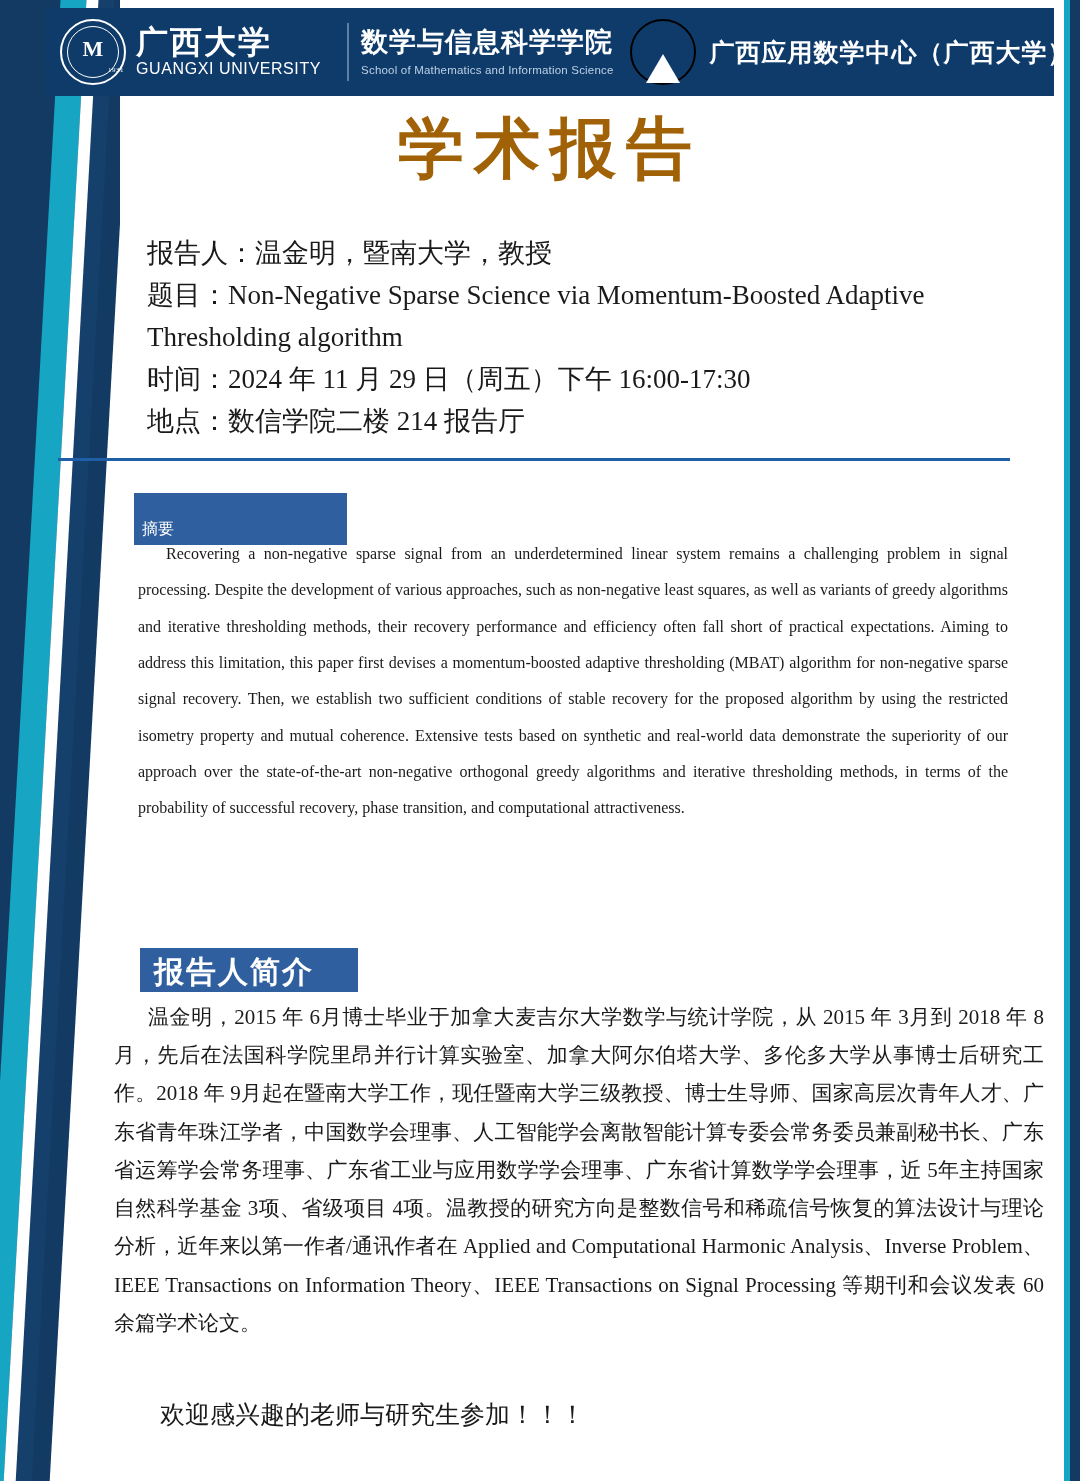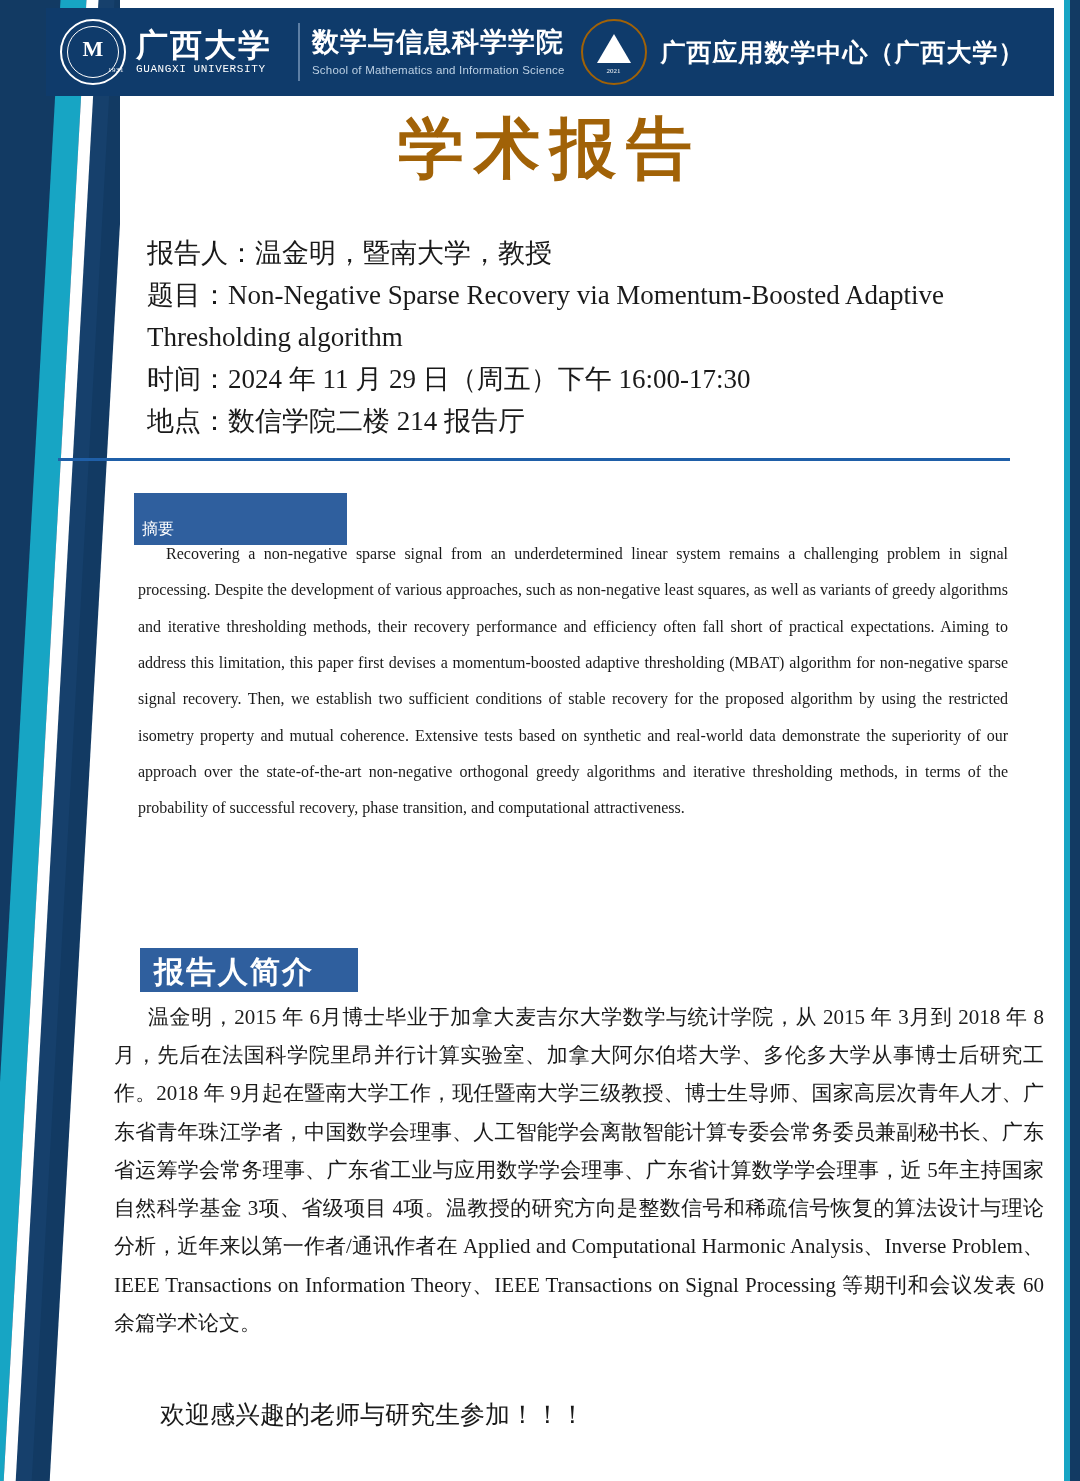--- a/index.html
+++ b/index.html
@@ -120,23 +120,23 @@
     margin-right: 14px;
   }
   .univ-cn {
     font-size: 32px;
     font-weight: bold;
     letter-spacing: 2px;
     line-height: 1.05;
     font-family: "Liberation Serif", serif;
   }
   .univ-en {
-    font-size: 11px;
+    font-size: 16px;
     letter-spacing: .6px;
-    font-family: Liberation Mono, monospace;
+    font-family: Liberation Sans, sans-serif;
   }
   .vline {
     width: 2px;
     height: 58px;
     background: #5d7fa5;
     margin: 0 12px;
     flex: 0 0 auto;
   }
   .school-block {
     flex: 0 0 auto;
@@ -153,26 +153,26 @@
   .school-en {
     font-size: 11.5px;
     color: #bcd0e4;
     letter-spacing: .2px;
     font-family: "Liberation Sans", sans-serif;
     margin-top: 7px;
   }
   .center-seal {
     width: 62px; height: 62px;
     border-radius: 50%;
-    border: 2px solid #a16207;
+    border: 2px solid #000000;
     position: relative;
     flex: 0 0 auto;
     margin-right: 14px;
     display: flex;
-    align-items: center;
+    align-items: flex-end;
     justify-content: center;
   }
   .center-seal .tri {
     width: 0; height: 0;
     border-left: 17px solid transparent;
     border-right: 17px solid transparent;
     border-bottom: 29px solid #ffffff;
     margin-top: -8px;
   }
   .center-seal .yr2 {
@@ -324,21 +324,21 @@
     <div class="tri"></div>
     <div class="yr2">2021</div>
   </div>
   <div class="center-name">广西应用数学中心（广西大学）</div>
 </div>
 
 <div class="poster-title">学术报告</div>
 
 <div class="info">
   <div class="row">报告人：温金明，暨南大学，教授</div>
-  <div class="row">题目：Non-Negative Sparse Recovery via Momentum-Boosted Adaptive Thresholding algorithm</div>
+  <div class="row">题目：Non-Negative Sparse Science via Momentum-Boosted Adaptive Thresholding algorithm</div>
   <div class="row">时间：2024 年 11 月 29 日（周五）下午 16:00-17:30</div>
   <div class="row">地点：数信学院二楼 214 报告厅</div>
 </div>
 <div class="rule"></div>
 
 <div class="abs-tab">
   <span>摘要</span>
 </div>
 <div class="abs-body">
   <span class="indent">Recovering a non-negative sparse signal from an underdetermined linear system remains a challenging problem in signal processing. Despite the development of various approaches, such as non-negative least squares, as well as variants of greedy algorithms and iterative thresholding methods, their recovery performance and efficiency often fall short of practical expectations. Aiming to address this limitation, this paper first devises a momentum-boosted adaptive thresholding (MBAT) algorithm for non-negative sparse signal recovery. Then, we establish two sufficient conditions of stable recovery for the proposed algorithm by using the restricted isometry property and mutual coherence. Extensive tests based on synthetic and real-world data demonstrate the superiority of our approach over the state-of-the-art non-negative orthogonal greedy algorithms and iterative thresholding methods, in terms of the probability of successful recovery, phase transition, and computational attractiveness.</span>

